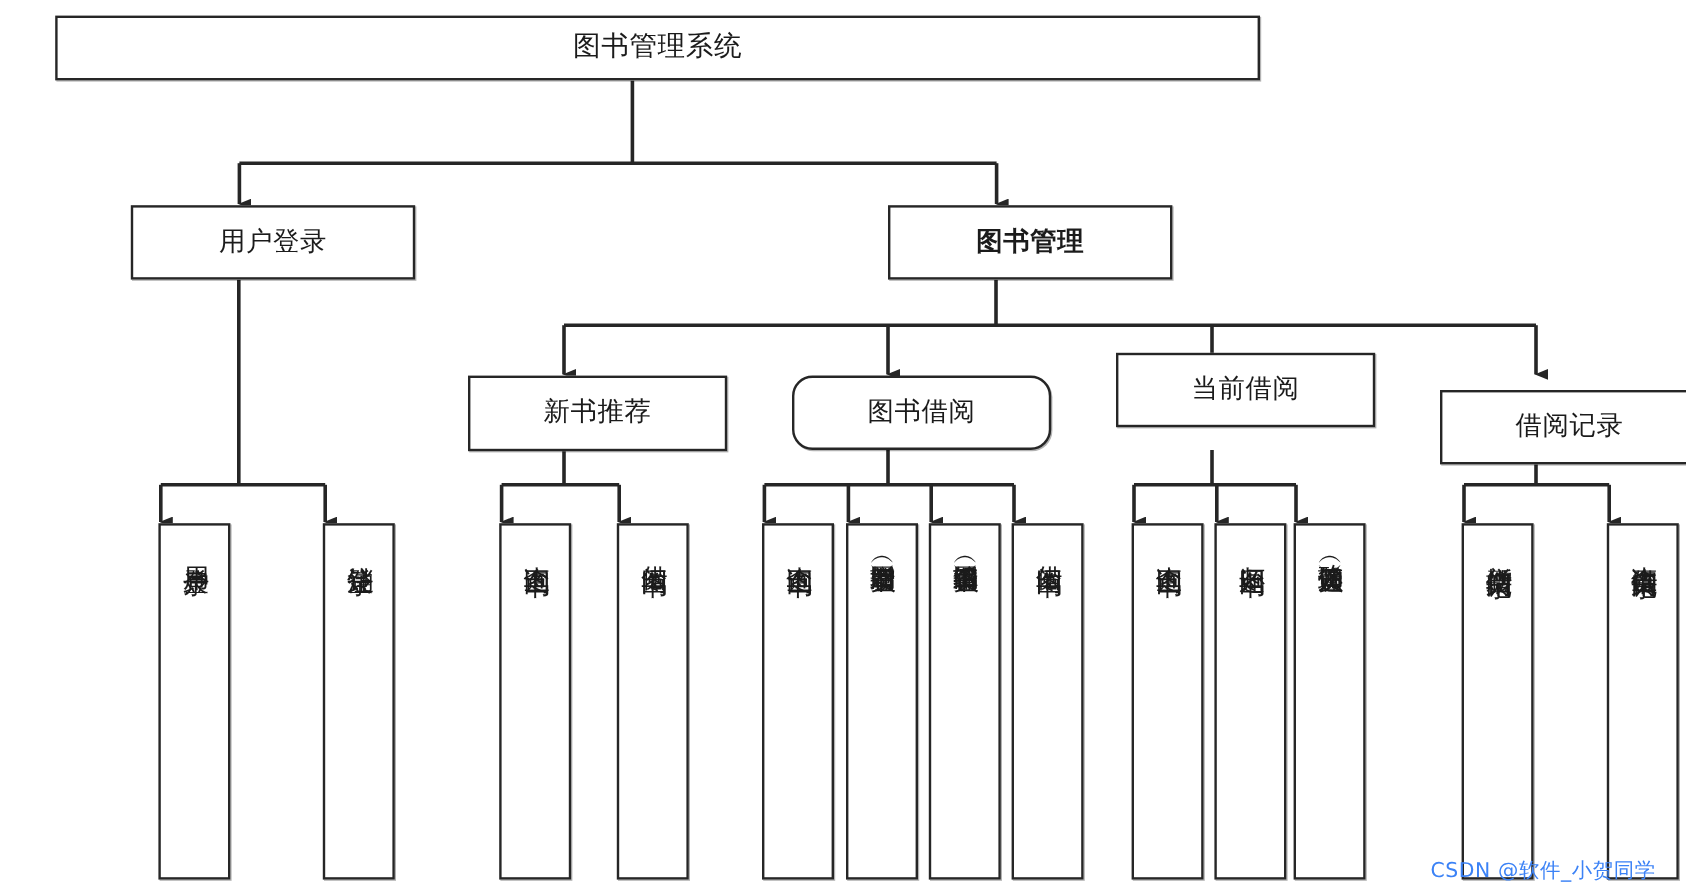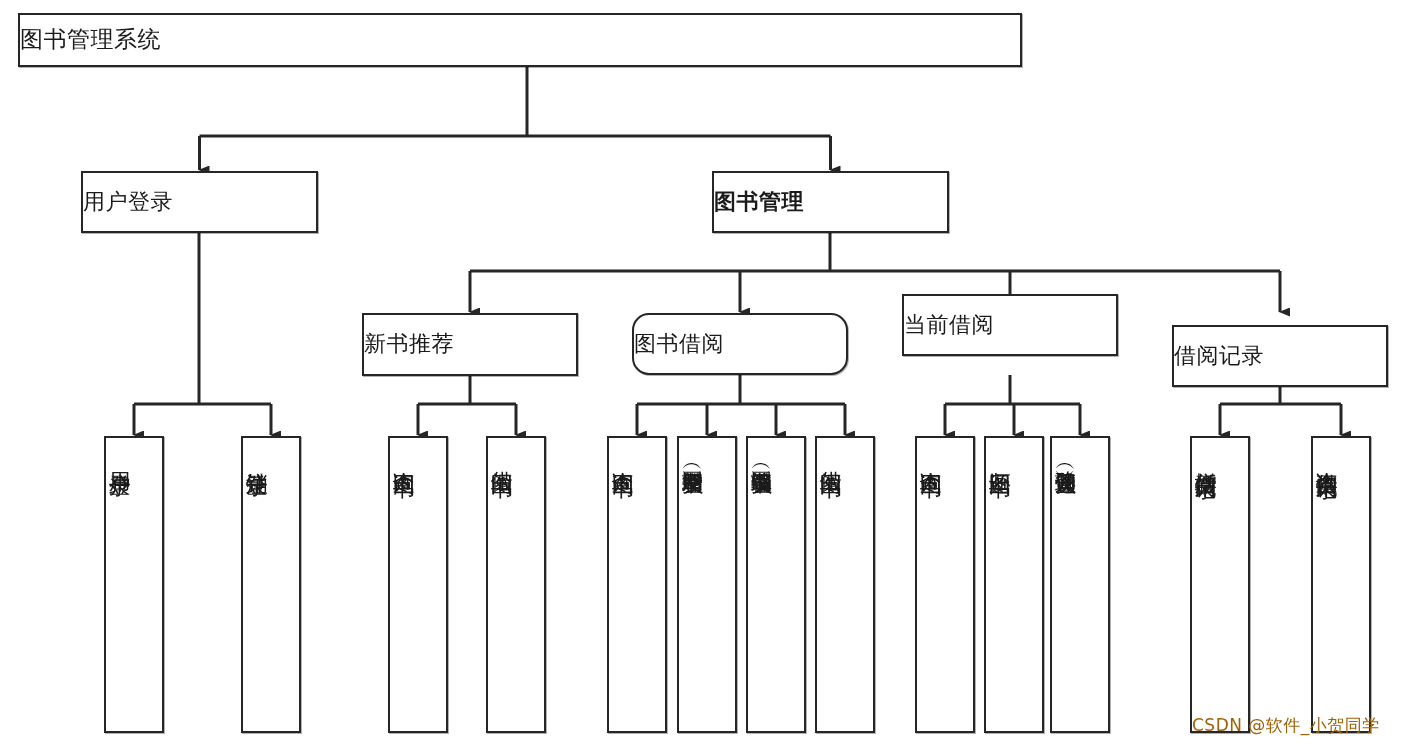--- a/index.html
+++ b/index.html
@@ -26,22 +26,24 @@
     height: 747px;
     pointer-events: none;
   }
   .node {
     position: absolute;
     box-sizing: border-box;
     border: 2px solid #262626;
     background: #ffffff;
     display: flex;
     align-items: center;
+    justify-content: center;
     color: #1b1b1b;
     box-shadow: 1px 1px 0 rgba(0,0,0,0.30);
+    margin-left: 28px;
   }
   .node .label {
     display: block;
     text-align: center;
     line-height: 1.12;
     letter-spacing: 0.5px;
     white-space: nowrap;
   }
   .node.horizontal .label {
     font-size: 22px;
@@ -63,21 +65,21 @@
     height: auto;
     max-height: 100%;
   }
   .node.vertical.tall .label {
     font-size: 21px;
     letter-spacing: 0.5px;
   }
   .watermark {
     position: absolute;
     font-size: 17px;
-    color: #a16207;
+    color: #3b82f6;
     letter-spacing: 0.5px;
     white-space: nowrap;
     font-family: "DejaVu Sans", "Liberation Sans", sans-serif;
   }
 </style>
 </head>
 <body>
 
 <div id="diagram-root">
   <svg id="edge-layer" viewBox="0 0 1405 747" width="1405" height="747" xmlns="http://www.w3.org/2000/svg">

